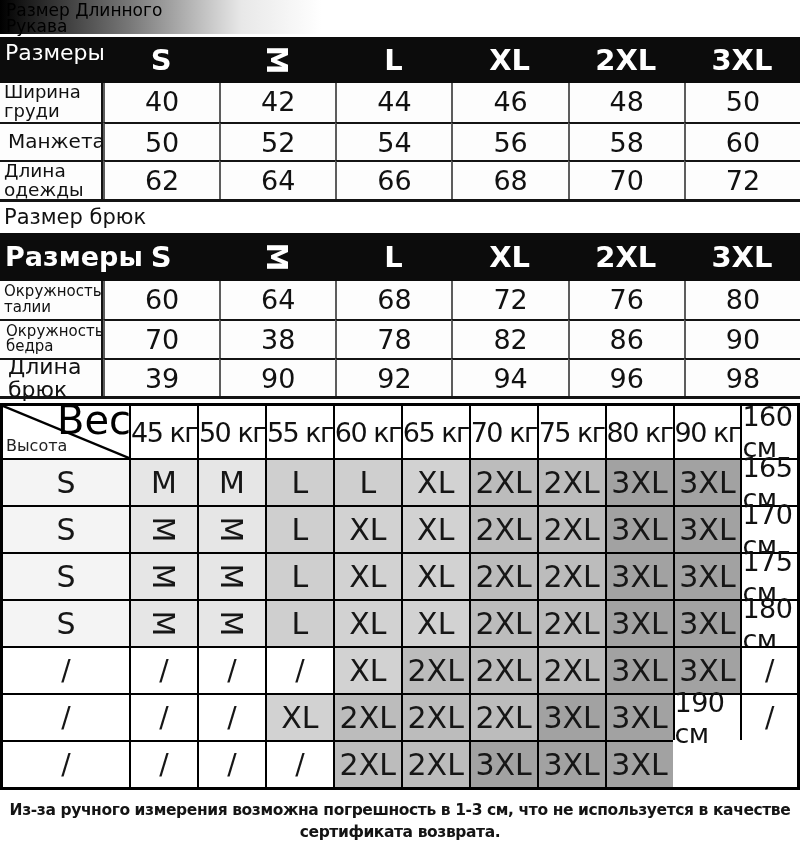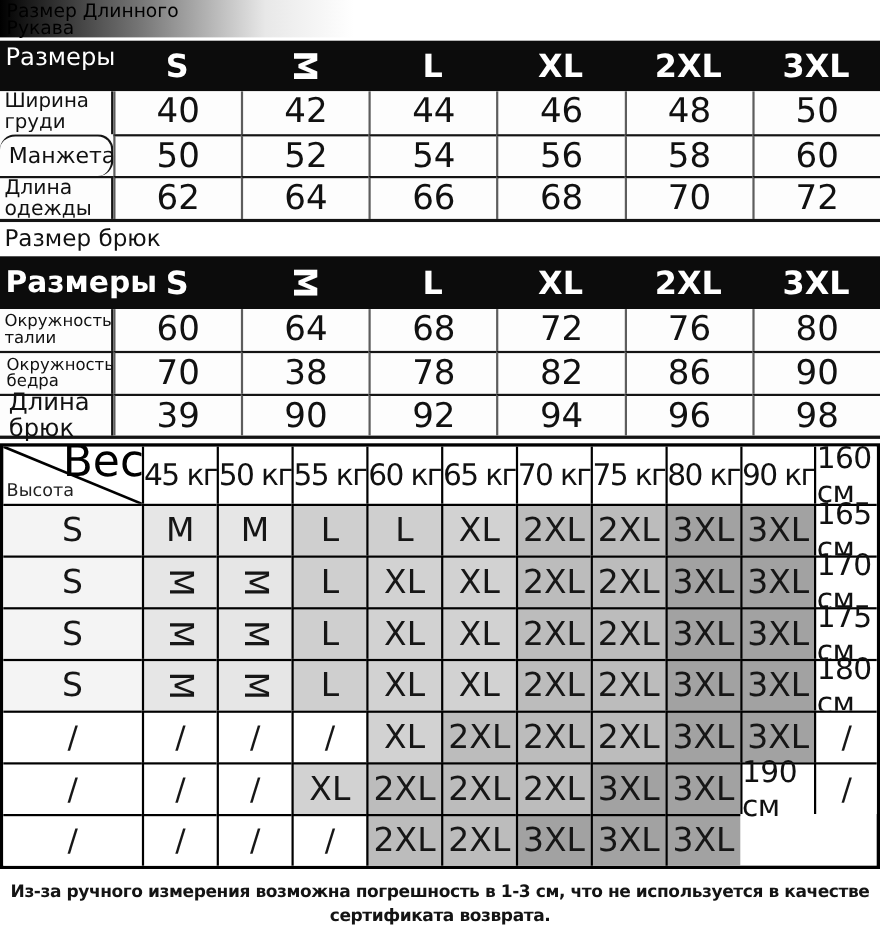--- a/index.html
+++ b/index.html
@@ -41,25 +41,25 @@
   .meas-table > div { border-left: 2px solid #5d5d5d; border-top: 2px solid #141414; }
   .meas-table > div:nth-child(7n+1) { border-left: none; }
   .meas-table > div:nth-child(-n+7) { border-top: none; }
   .mt-label {
     display: flex; align-items: center; padding-left: 4px;
     white-space: pre-line; line-height: 1.05; font-weight: 500;
     border-left: none; border-right: 2px solid #141414;
   }
   .meas-table > .mt-label { border-left: none; }
   .mt-cell {
-    text-align: center; font-size: 31px; font-weight: 500; line-height: 37px;
+    text-align: center; font-size: 27px; font-weight: 500; line-height: 37px;
     font-family: "DejaVu Sans", sans-serif;
   }
   .meas-table[data-table="sleeve_table"] .mt-label.row-0 { font-size: 18px; }
-  .meas-table[data-table="sleeve_table"] .mt-label.row-1 { font-size: 20px; padding-left: 8px; border-radius: 14px; }
+  .meas-table[data-table="sleeve_table"] .mt-label.row-1 { font-size: 20px; padding-left: 8px; }
   .meas-table[data-table="sleeve_table"] .mt-label.row-2 { font-size: 18.5px; }
   .meas-table[data-table="pants_table"] .mt-label.row-0 { font-size: 15px; }
   .meas-table[data-table="pants_table"] .mt-label.row-1 { font-size: 15px; padding-left: 6px; }
   .meas-table[data-table="pants_table"] .mt-label.row-2 { font-size: 22px; padding-left: 8px; }
 
   
   .pants-title {
     height: 31px; display: flex; align-items: center;
     font-size: 21px; padding-left: 4px; font-weight: 500; background: #fff;
   }

